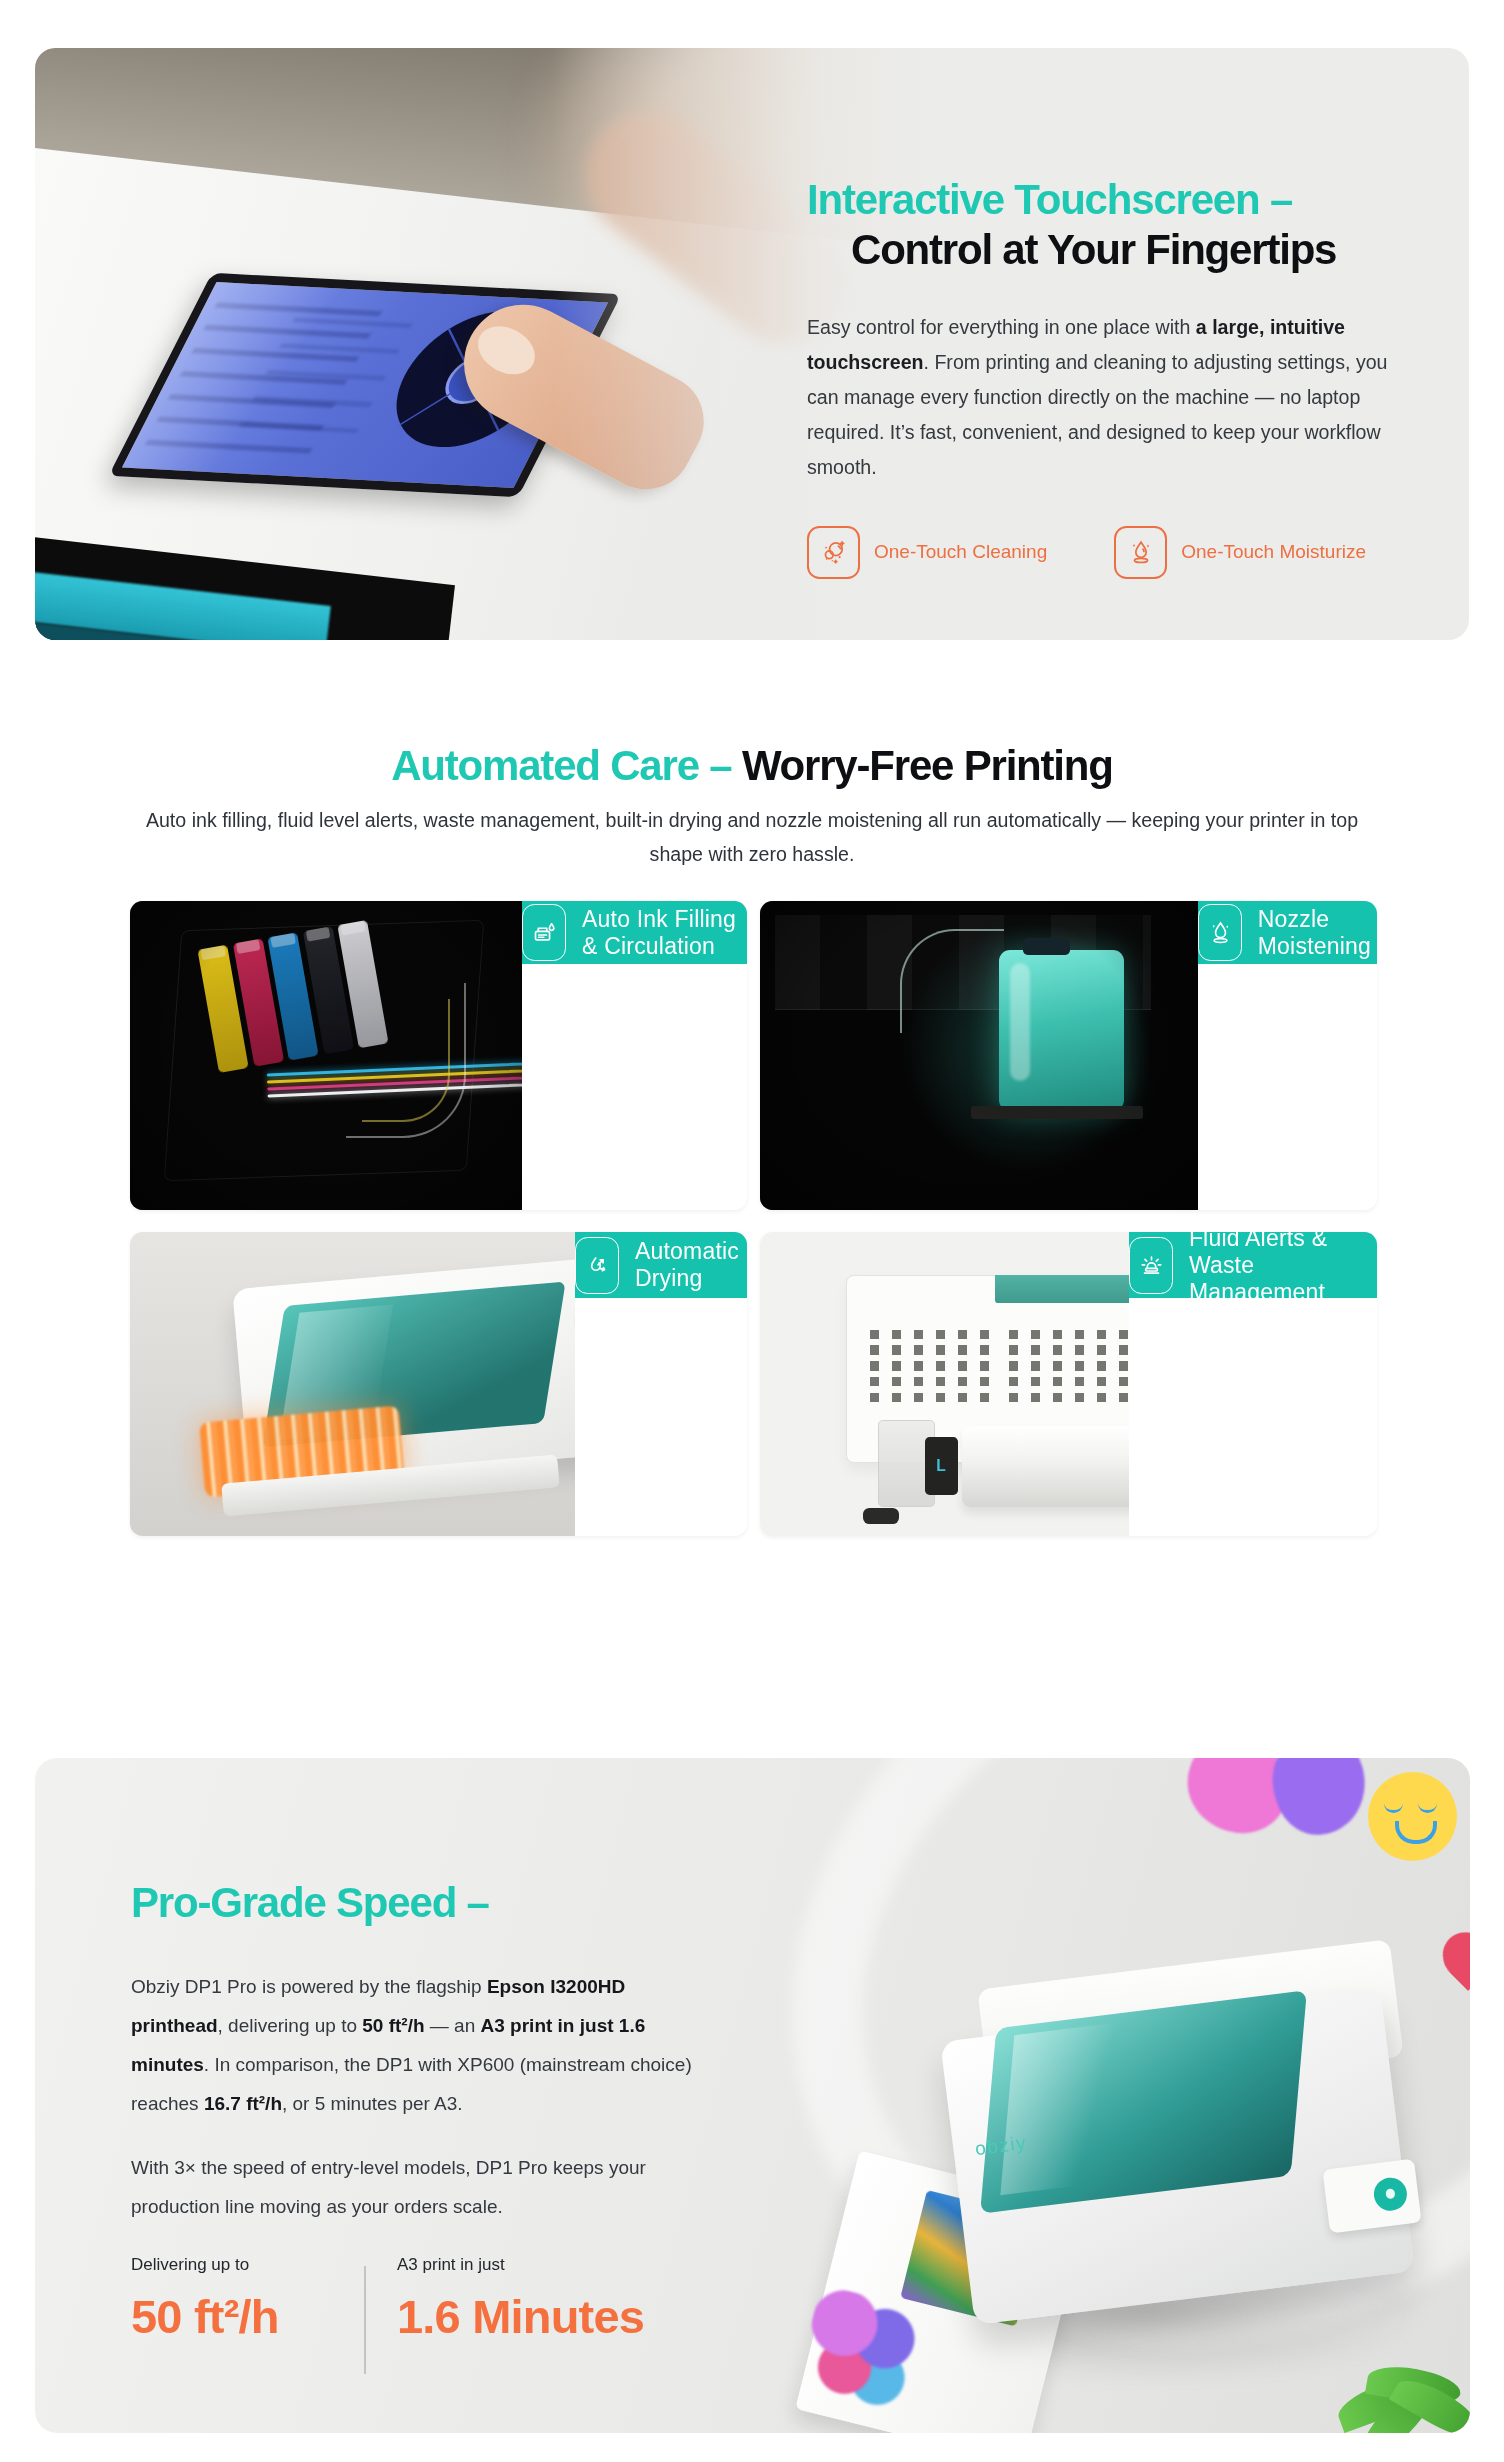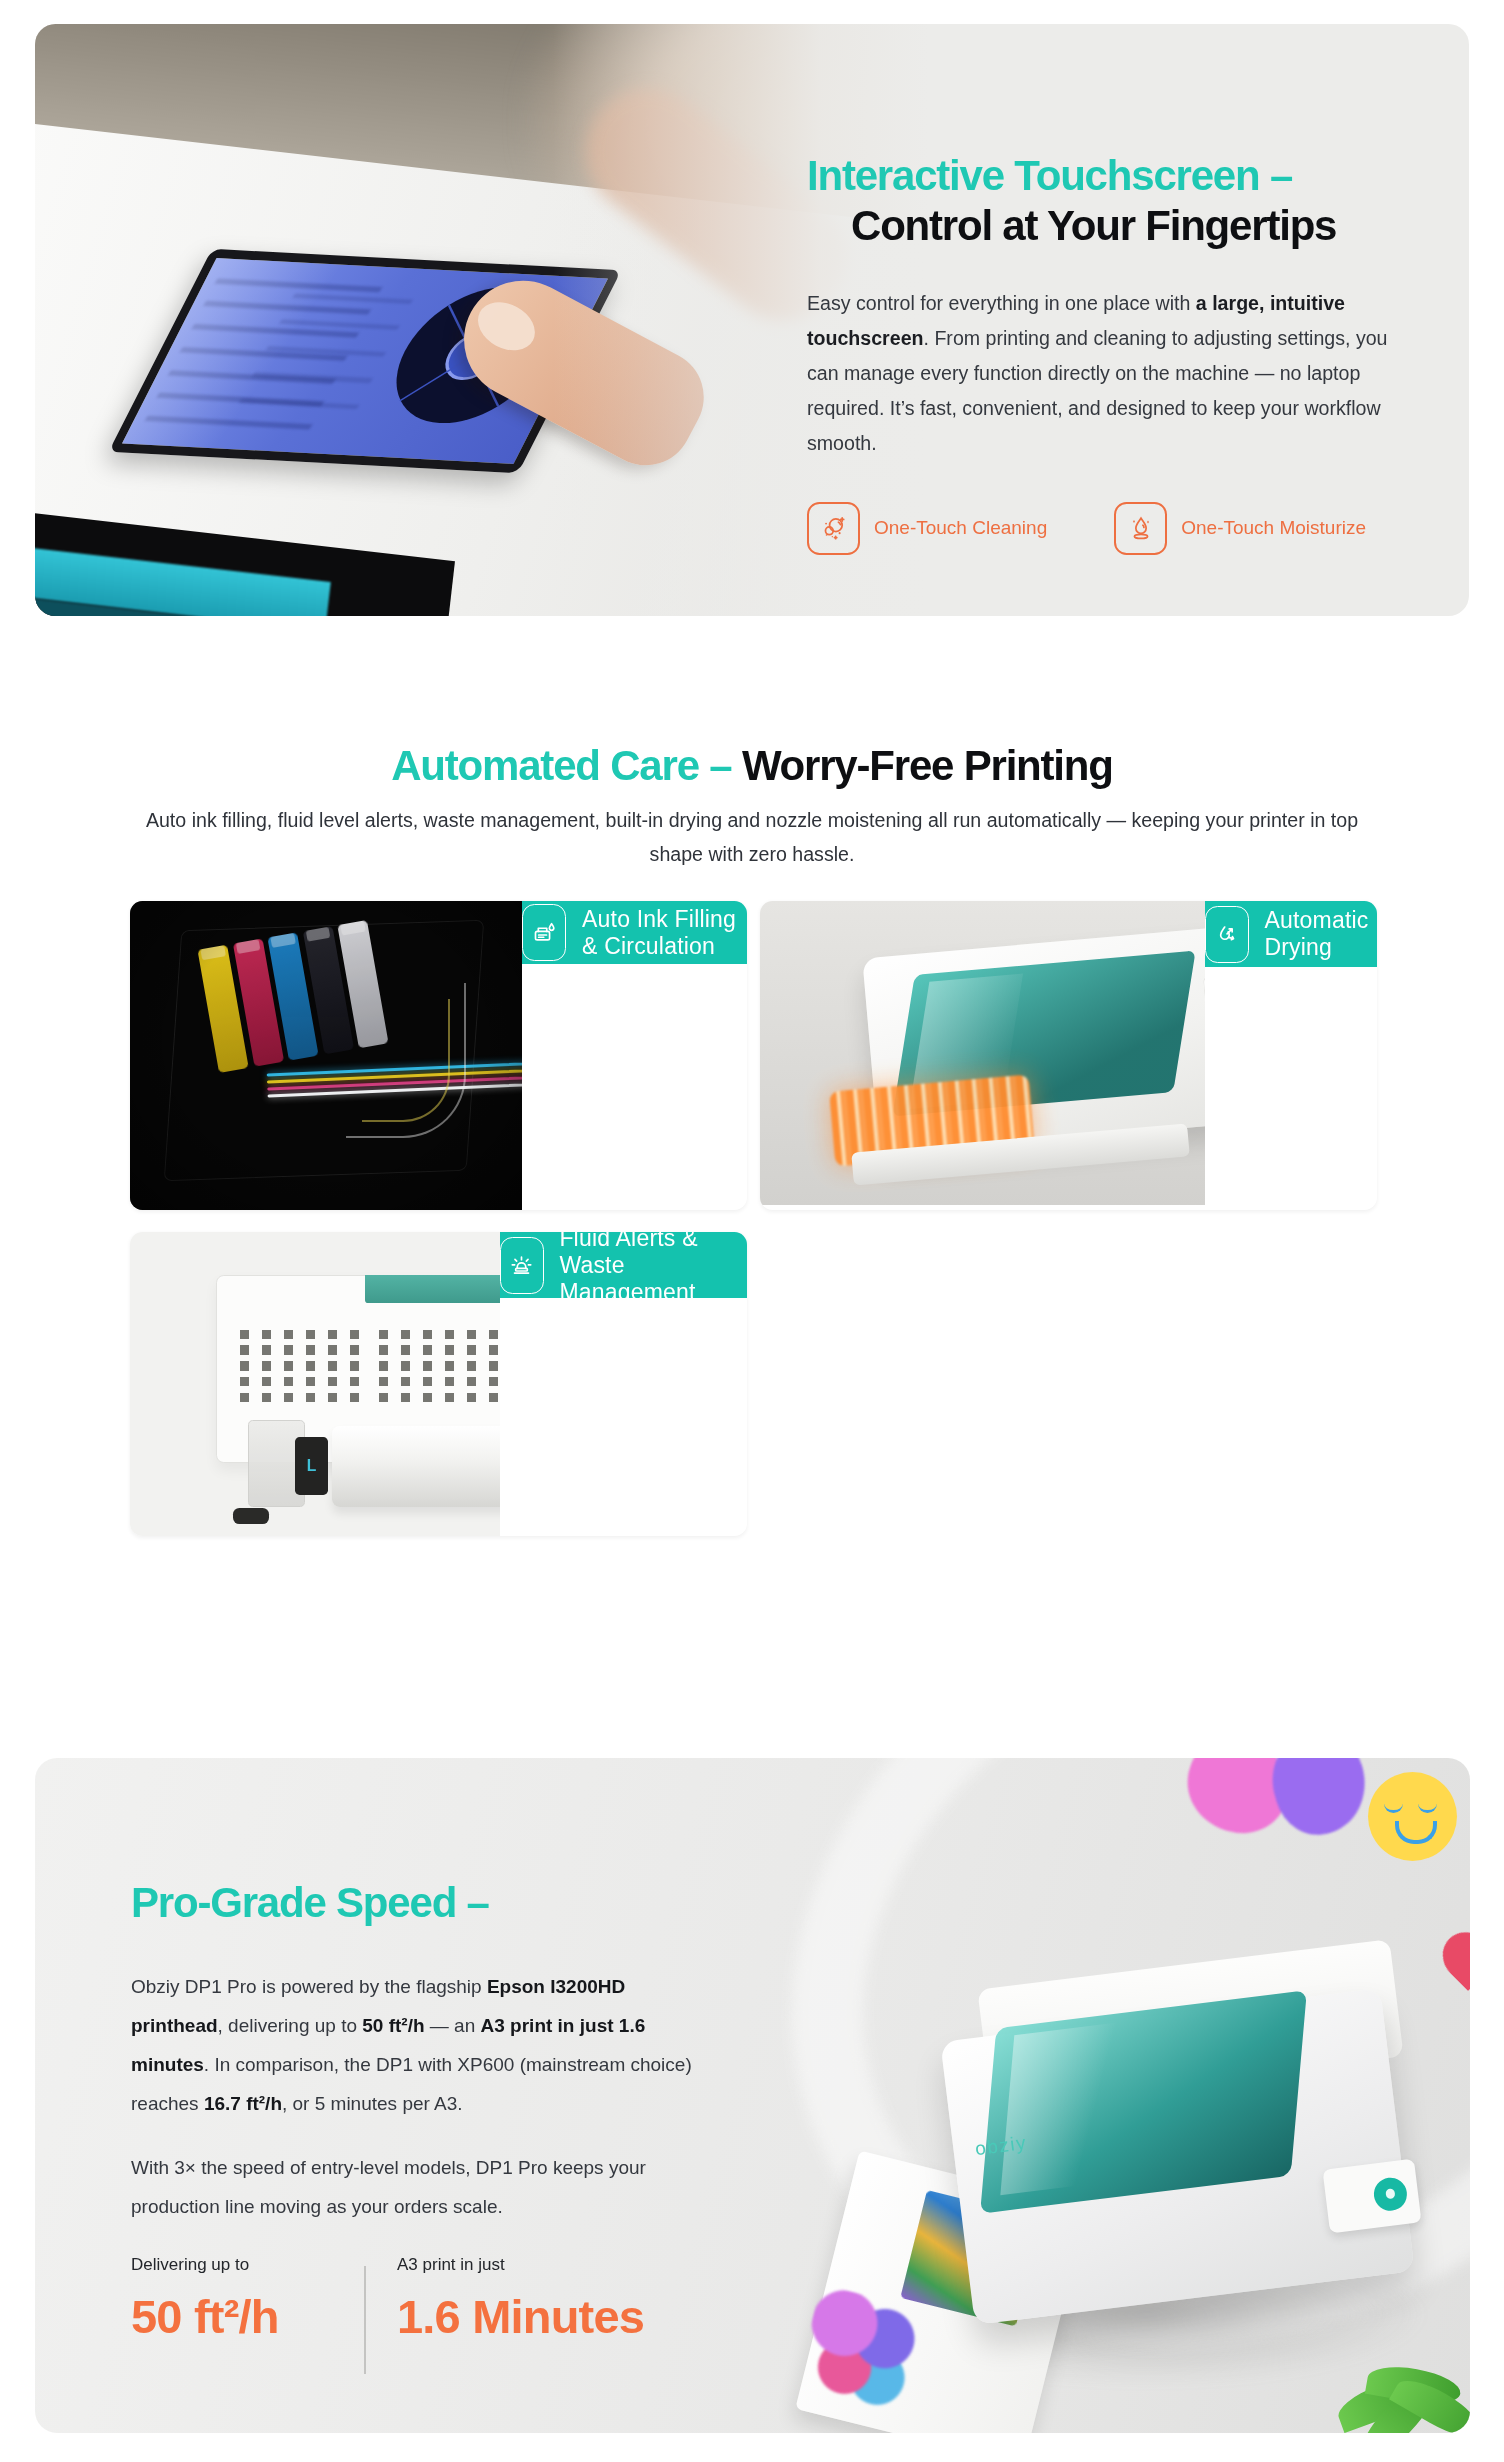--- a/index.html
+++ b/index.html
@@ -1,20 +1,20 @@
 <!DOCTYPE html>
 <html style="font-size:12.5px"><head>
 <meta charset="utf-8">
 <style>
   html,body{margin:0;padding:0;background:#fff;}
   .page{position:relative;width:1504px;height:2462px;background:#ffffff;overflow:hidden;
         font-family:"Liberation Sans",sans-serif;color:#34383f;}
 
   
-  .hero{position:absolute;left:35px;top:24px;width:1434px;height:592px;border-radius:20.4px;
+  .hero{position:absolute;left:35px;top:48px;width:1434px;height:592px;border-radius:20.4px;
         overflow:hidden;background:#ececea;}
   .hero-photo{position:absolute;left:0;top:0;width:893px;height:100%;overflow:hidden;}
   .ph-band{position:absolute;left:-63px;top:-212px;width:1097px;height:337px;
            transform:rotate(6.5deg);transform-origin:0 0;
            background:linear-gradient(180deg,#5f594f 0%,#8d867a 55%,#b5aea2 100%);filter:blur(2.4px);}
   .ph-arm{position:absolute;left:486px;top:-47px;width:501px;height:360px;
           background:radial-gradient(ellipse at 60% 40%,#d8bfa8 0%,#ccb8a4 40%,rgba(204,184,164,0) 72%);
           filter:blur(11px);}
   .ph-surface{position:absolute;left:-71px;top:92px;width:1034px;height:627px;
               transform:rotate(6.5deg);transform-origin:0 0;
@@ -363,20 +363,41 @@
             <rect x="4" y="11" width="12.5" height="7.5" rx="1.5"></rect>
             <path d="M6.5 11V8.2h7.5V11"></path>
             <path d="M6.8 14.2h7M6.8 16.2h4.5"></path>
             <path d="M18.3 4.2c-1 1.5-2 2.6-2 3.9a2 2 0 0 0 4 0c0-1.3-1-2.4-2-3.9Z"></path>
           </svg>
         </span>
         <span class="cap-label">Auto Ink Filling &amp; Circulation</span>
       </figcaption>
     </figure>
 
+    <figure class="tile">
+      <div class="t-img h1 art-moist">
+        <div class="mo-mach"></div>
+        <div class="mo-glow"></div>
+        <div class="mo-tube"></div>
+        <div class="mo-tank"></div>
+        <div class="mo-shelf"></div>
+        <div class="vignette"></div>
+      </div>
+      <figcaption class="t-bar b1">
+        <span class="cap-icon">
+          <svg class="ic" width="27" height="27" viewBox="0 0 24 24" fill="none" stroke="currentColor" stroke-width="1.5" stroke-linecap="round">
+            <path d="M12 3.6C10.2 6.5 7.6 9 7.6 12.2a4.4 4.4 0 0 0 8.8 0C16.4 9 13.8 6.5 12 3.6Z"></path>
+            <ellipse cx="12" cy="19.2" rx="5.6" ry="1.7"></ellipse>
+            <path d="M6 5.2l.8 1.3L6 7.8l-.8-1.3Z" fill="currentColor" stroke="none"></path>
+            <path d="M18 5.6l.8 1.3-.8 1.3-.8-1.3Z" fill="currentColor" stroke="none"></path>
+          </svg>
+        </span>
+        <span class="cap-label">Nozzle Moistening</span>
+      </figcaption>
+    </figure>
 
     <figure class="tile">
       <div class="t-img h2 art-dry">
         <div class="dry-body"></div>
         <div class="dry-glass"></div>
         <div class="dry-panel">
           <div class="dry-dot"></div>
           <div class="dry-dots"></div>
         </div>
         <div class="dry-rollers"></div>

